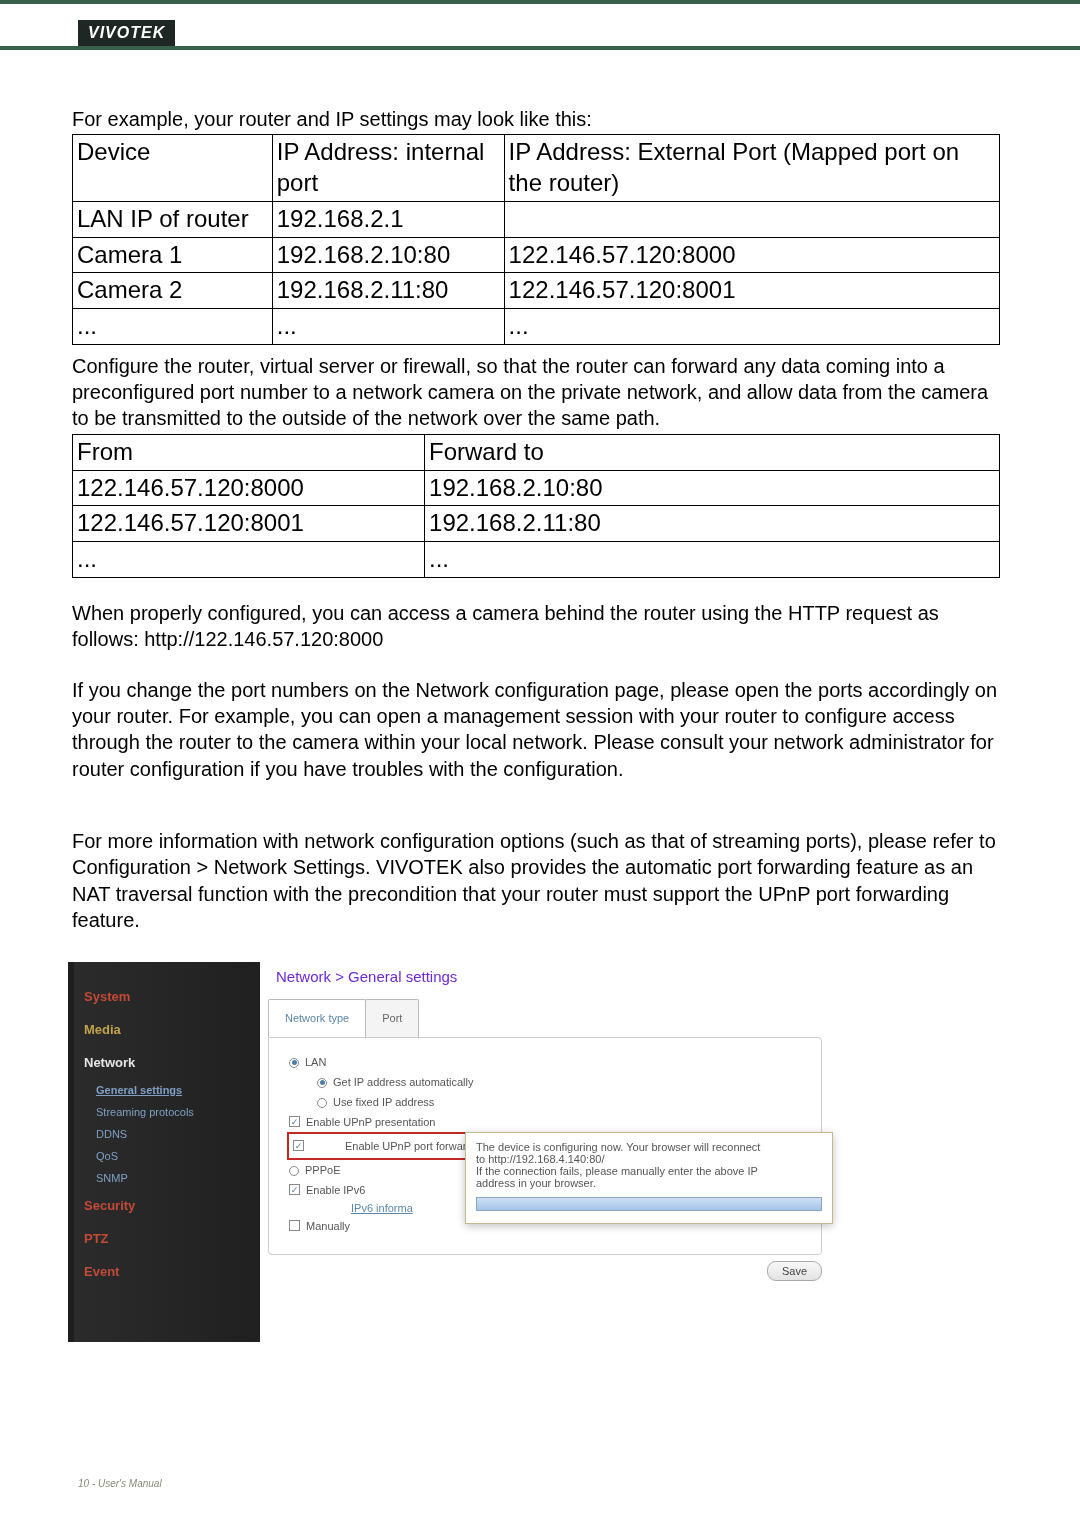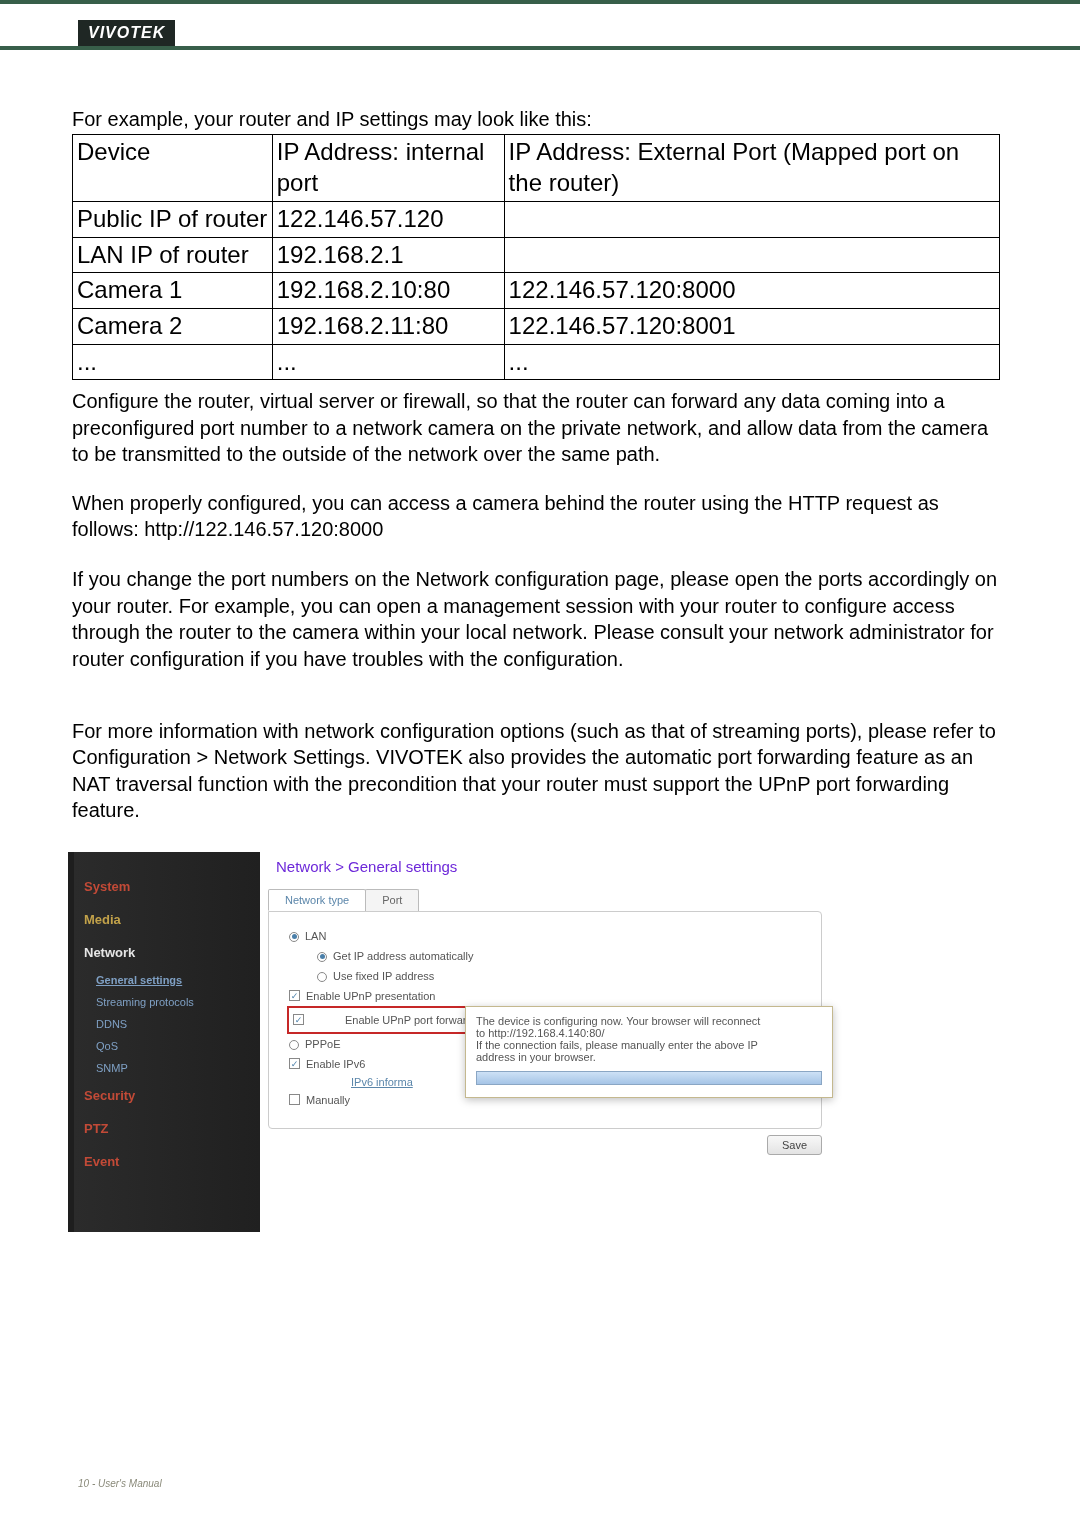--- a/index.html
+++ b/index.html
@@ -33,36 +33,36 @@
               border-left: 6px solid #1e1e1e; position: relative; display:flex; }
   .sidebar { width: 186px; background: linear-gradient(to right,#2b2b2b,#202020); padding: 18px 0 0 0; }
   .sidebar-item { color:#ddd; font-size: 13px; padding: 9px 0 9px 10px; font-weight:bold;}
   .sidebar-item.red { color:#c24a37;}
   .sidebar-item.gold{ color:#c2a24a;}
   .sidebar-sub { color:#7fa0c4; font-size:11px; padding: 5px 0 5px 22px; }
   .sidebar-sub.sel { text-decoration: underline; color:#7fa0c4;font-weight:bold;}
   .main-area { flex:1; background:#fff; padding: 0 16px 0 2px; position:relative;}
   .crumbs { color:#6d28d9; font-weight:normal; font-size:15px; padding: 6px 0 14px 14px;}
   .tabs { display:flex; margin-left: 6px;}
-  .tab { font-size:11px; padding: 4px 16px; border:1px solid #bbb; border-bottom:none; background:#f4f4f4; color:#666; margin-right:-1px; border-radius:2px 2px 0 0;}
+  .tab { font-size:11px; padding: 12px 16px; border:1px solid #bbb; border-bottom:none; background:#f4f4f4; color:#666; margin-right:-1px; border-radius:2px 2px 0 0;}
   .tab.active { background:#fff; color:#5b86aa; border-bottom:1px solid #fff;}
   .tab-body { border:1px solid #ccc; border-radius:0 4px 4px 4px; margin:0 18px 0 6px; padding: 14px 10px 16px 20px; font-size:11px; color:#555; position:relative;}
   .radio-row { display:flex; align-items:flex-end; margin: 4px 0 8px 0; }
   .radio-row .r { width:10px;height:10px;border-radius:50%;border:1px solid #888; margin-right:6px; display:inline-flex;align-items:center;justify-content:center;}
   .radio-row .r.on::after{content:"";width:5px;height:5px;border-radius:50%;background:#4a7fa9;display:block;}
   .sub-indent { margin-left: 28px; }
   .sub-indent2 { margin-left: 48px; }
   .chk { width:11px;height:11px;border:1px solid #888; margin-right:6px; display:inline-flex;align-items:center;justify-content:center; font-size:9px; color:#4a7fa9; background:#fff;}
   .chk.on::after{content:"✓";}
   .chk-row{display:flex;align-items:center;margin:6px 0;}
   .ipv6 { color:#5b86aa; text-decoration: underline; margin-left: 62px; display:inline-block;}
   .popup { position:absolute; right:-12px; bottom:30px; top:auto; width:368px; background:#fff; border:1px solid #c4b88e;
            box-shadow:0 2px 8px rgba(0,0,0,.25); padding:8px 10px 12px 10px; font-size:11px; color:#555;}
   .popup .bar { height:14px; background:linear-gradient(to bottom,#cde1f6,#a5c4e6); border:1px solid #8aa6c4; margin-top:8px;}
-  .btn { font-size:11px; padding:3px 14px; background:linear-gradient(#f8f8f8,#e3e3e3); border:1px solid #aaa; border-radius:3px; color:#444;}
+  .btn { font-size:11px; padding:3px 14px; background:linear-gradient(#f8f8f8,#e3e3e3); border:1px solid #aaa; border-radius:9px; color:#444;}
 
   .footer { position:absolute; bottom:38px; left:78px; color:#8a8a7a; font-style:italic; font-size:10px;}
 </style>
 </head>
 <body>
 <div class="page">
 
 <div style="background:#375f49;height:4px;"></div>
 <div style="display:flex;align-items:flex-end;height:46px;border-bottom:4px solid #385f4a;">
   <div style="width:78px;"></div>
@@ -75,25 +75,20 @@
   <p class="body lead">For example, your router and IP settings may look like this:</p>
 
   <table class="datatable t1">
     <tbody>
           <tr>
       <td>Device</td>
       <td>IP Address: internal port</td>
       <td>IP Address: External Port (Mapped port on the router)</td>
     </tr>
     <tr>
-            <td>Public IP of router</td>
-            <td>122.146.57.120</td>
-            <td></td>
-          </tr>
-    <tr>
             <td>LAN IP of router</td>
             <td>192.168.2.1</td>
             <td></td>
           </tr>
     <tr>
             <td>Camera 1</td>
             <td>192.168.2.10:80</td>
             <td>122.146.57.120:8000</td>
           </tr>
     <tr>
@@ -105,20 +100,40 @@
             <td>...</td>
             <td>...</td>
             <td>...</td>
           </tr>
   </tbody>
       </table>
 
   <div class="spacer-sm"></div>
   <p class="body">Configure the router, virtual server or firewall, so that the router can forward any data coming into a preconfigured port number to a network camera on the private network, and allow data from the camera to be transmitted to the outside of the network over the same path.</p>
 
+  <table class="datatable t2">
+    <tbody>
+          <tr>
+      <td>From</td>
+      <td>Forward to</td>
+    </tr>
+    <tr>
+            <td>122.146.57.120:8000</td>
+            <td>192.168.2.10:80</td>
+          </tr>
+    <tr>
+            <td>122.146.57.120:8001</td>
+            <td>192.168.2.11:80</td>
+          </tr>
+    <tr>
+            <td>...</td>
+            <td>...</td>
+          </tr>
+  </tbody>
+      </table>
 
   <div class="spacer-md"></div>
   <p class="body">When properly configured, you can access a camera behind the router using the HTTP request as follows: http://122.146.57.120:8000</p>
   <p class="body">If you change the port numbers on the Network configuration page, please open the ports accordingly on your router. For example, you can open a management session with your router to configure access through the router to the camera within your local network. Please consult your network administrator for router configuration if you have troubles with the configuration.</p>
   <div class="spacer-lg"></div>
   <p class="body">For more information with network configuration options (such as that of streaming ports), please refer to Configuration &gt; Network Settings. VIVOTEK also provides the automatic port forwarding feature as an NAT traversal function with the precondition that your router must support the UPnP port forwarding feature.</p>
 
   <div class="ui-panel">
     <div class="sidebar">
       <div class="sidebar-item red">System</div>

